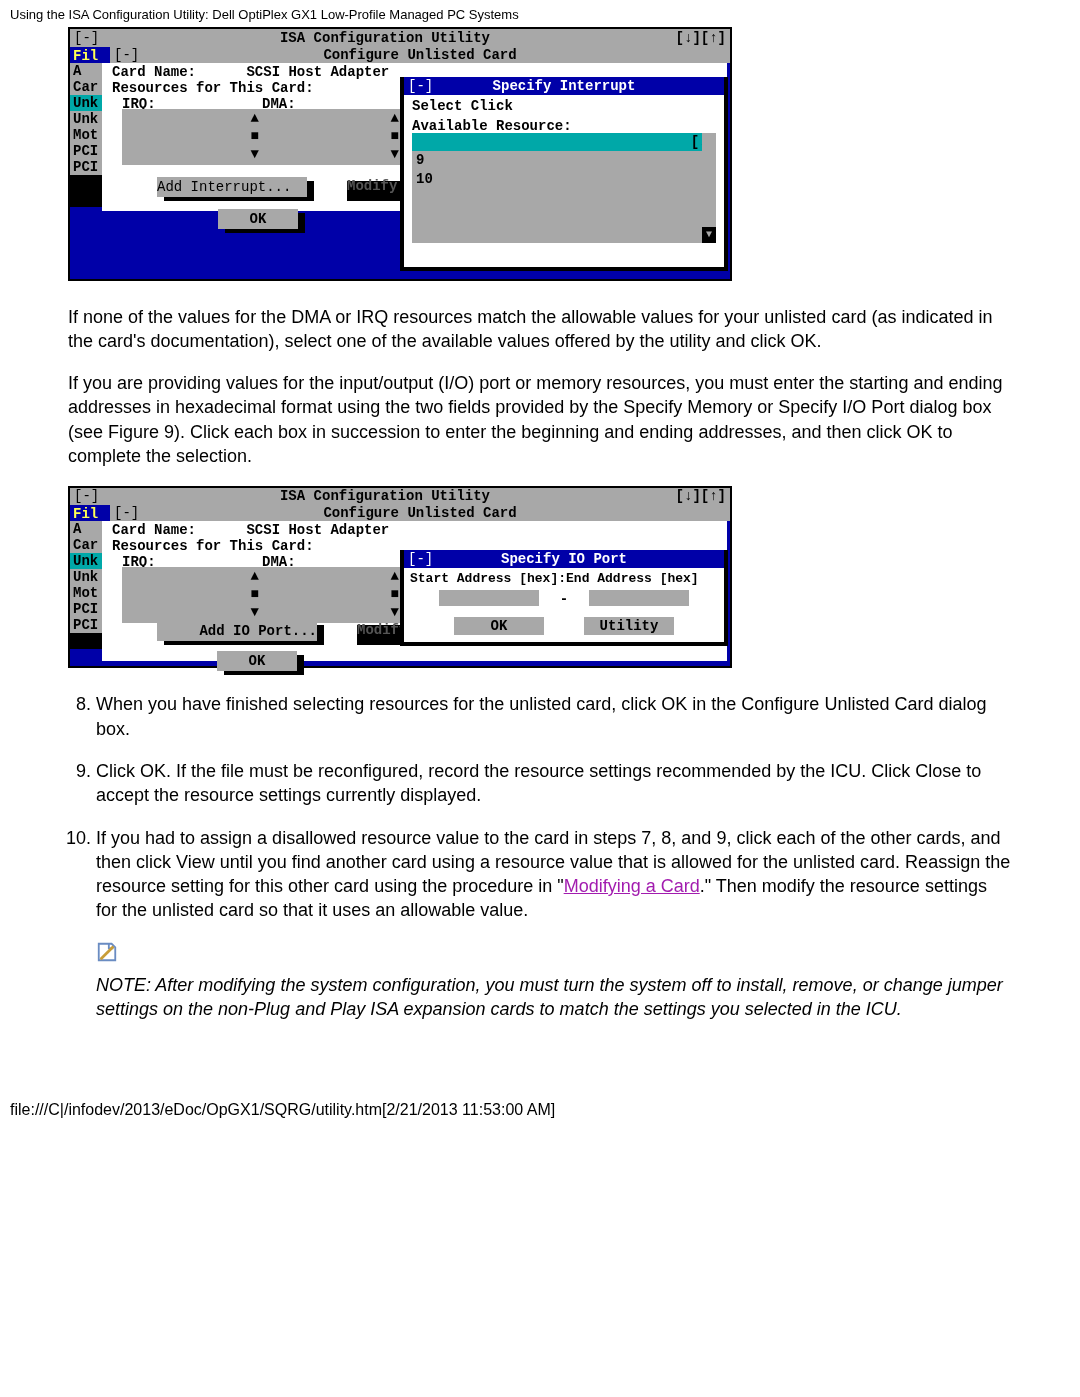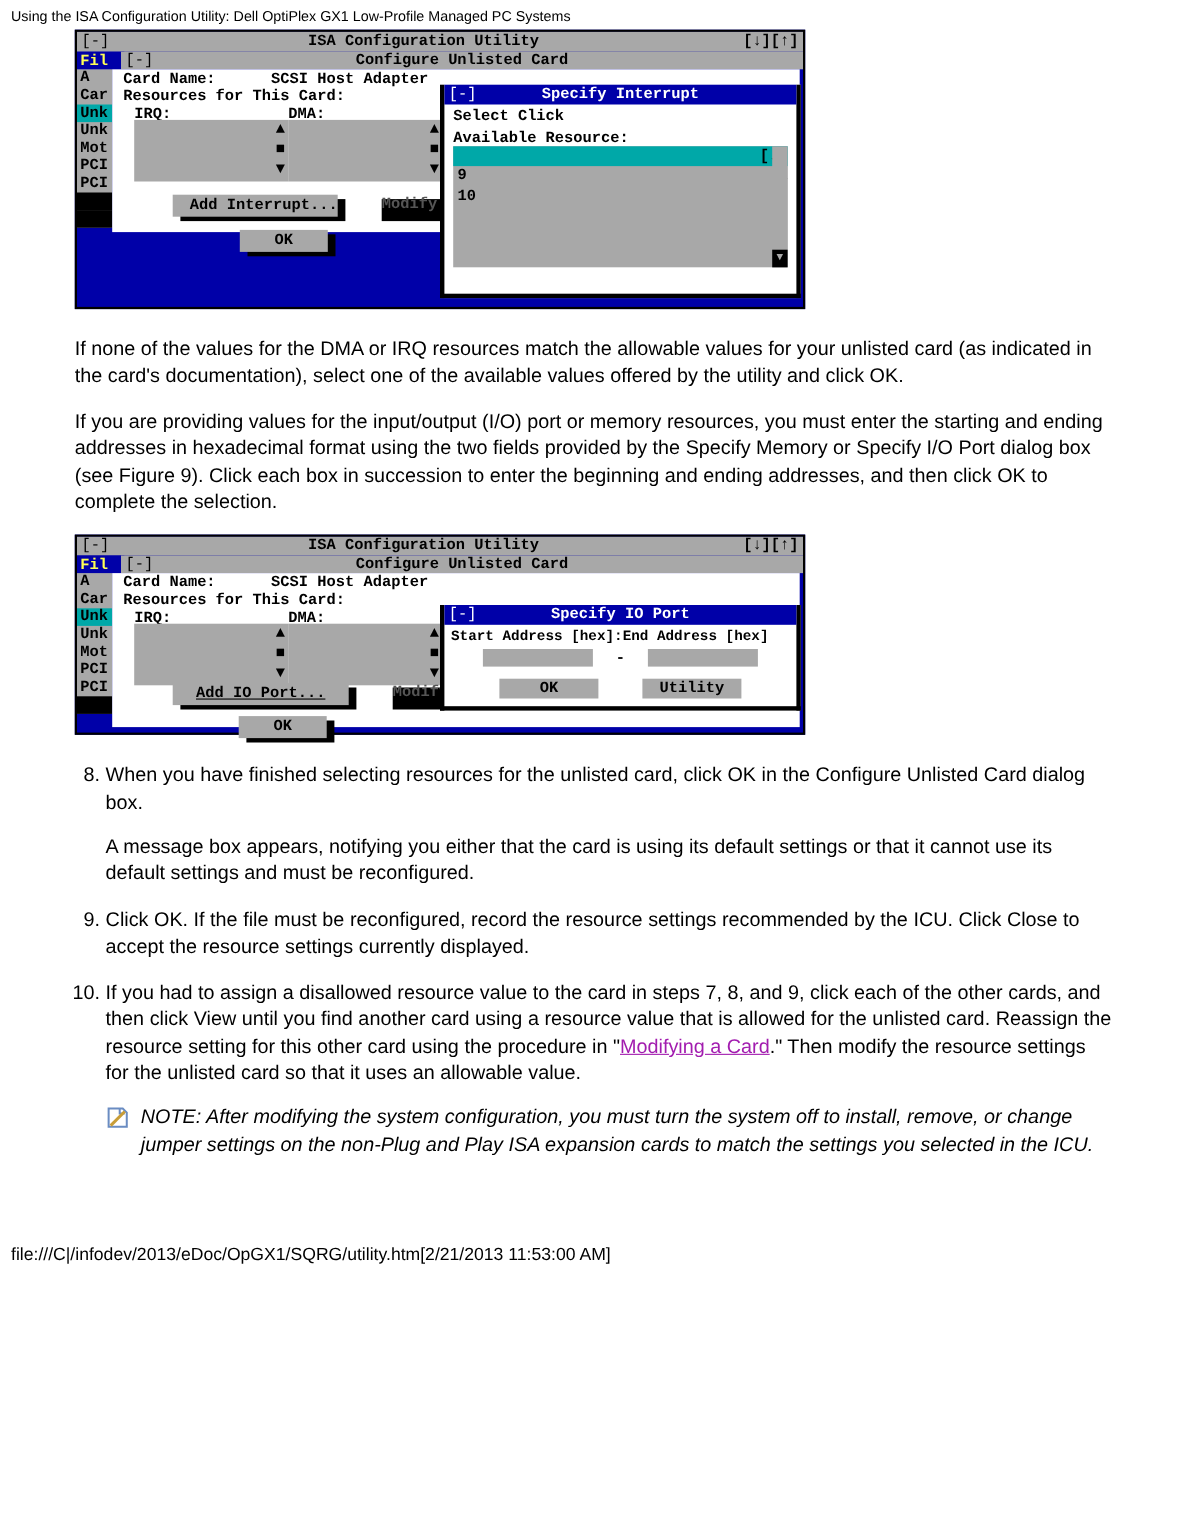--- a/index.html
+++ b/index.html
@@ -140,23 +140,23 @@
   }
   #f8-spin1 { top:46px; left:20px; }
   #f8-spin2 { top:46px; left:160px; }
 
   .f8-addint {
     position:absolute;
     top:114px; left:55px;
     width:150px; height:20px;
     background:#a8a8a8;
     color:#000;
-    text-align:right;
+    text-align:left;
     line-height:20px;
-    font-weight:bold;
+    font-weight:normal;
   }
   .f8-addint-shadow {
     position:absolute;
     top:118px; left:62px;
     width:150px; height:20px;
     background:#000;
   }
   .f8-modify {
     position:absolute;
     top:114px; left:245px;
@@ -293,23 +293,22 @@
   .f9-mem      { position:absolute; top:32px; left:300px; font-weight:bold;}
   .f9-io       { position:absolute; top:32px; left:465px; font-weight:bold;}
   #f9-spin1 { top:46px; left:20px; }
   #f9-spin2 { top:46px; left:160px; }
   #f9-spin3 { top:46px; left:300px; }
 
   .f9-addio {
     position:absolute; top:100px; left:55px;
     width:160px; height:20px;
     background:#a8a8a8; color:#000;
-    text-align:center; line-height:20px;
-    font-weight:bold;
-    text-decoration:underline;
+    text-align:right; line-height:20px;
+    font-weight:bold;
   }
   .f9-addio-shadow {
     position:absolute; top:104px; left:62px;
     width:160px; height:20px; background:#000;
   }
   .f9-modify {
     position:absolute; top:100px; left:255px;
     color:#555; font-weight:bold;
   }
   .f9-ok {
@@ -372,20 +371,21 @@
   ol.steps > li {
     margin-bottom: 18px;
   }
   ol.steps > li p { margin: 12px 0 16px 0;}
   a.link { color:#a21caf; text-decoration:underline;}
   .note-row {
     display:flex;
     align-items:flex-start;
     gap:10px;
     margin-top:8px;
+    flex-direction:column;
   }
   .note-icon {
     width:22px; height:22px;
     flex:0 0 22px;
     margin-top:2px;
     fill:#6a8cc2;
   }
   .note-text {
     font-style: italic;
     flex:1;
@@ -563,21 +563,20 @@
           <div class="btn">OK</div>
           <div class="btn">Utility</div>
         </div>
       </div>
     </div>
   </div>
 
   <ol class="steps" start="8">
     <li>
       <p>When you have finished selecting resources for the unlisted card, click OK in the Configure Unlisted Card dialog box.</p>
-      <p>A message box appears, notifying you either that the card is using its default settings or that it cannot use its default settings and must be reconfigured.</p>
     </li>
     <li>
       <p>Click OK. If the file must be reconfigured, record the resource settings recommended by the ICU. Click Close to accept the resource settings currently displayed.</p>
     </li>
     <li>
       <p>
         <span>If you had to assign a disallowed resource value to the card in steps 7, 8, and 9, click each of the other cards, and then click View until you find another card using a resource value that is allowed for the unlisted card. Reassign the resource setting for this other card using the procedure in "</span><a href="#" class="link">Modifying a Card</a><span>." Then modify the resource settings for the unlisted card so that it uses an allowable value.</span>
       </p>
       <div class="note-row">
         <svg class="note-icon" viewBox="0 0 24 24">

